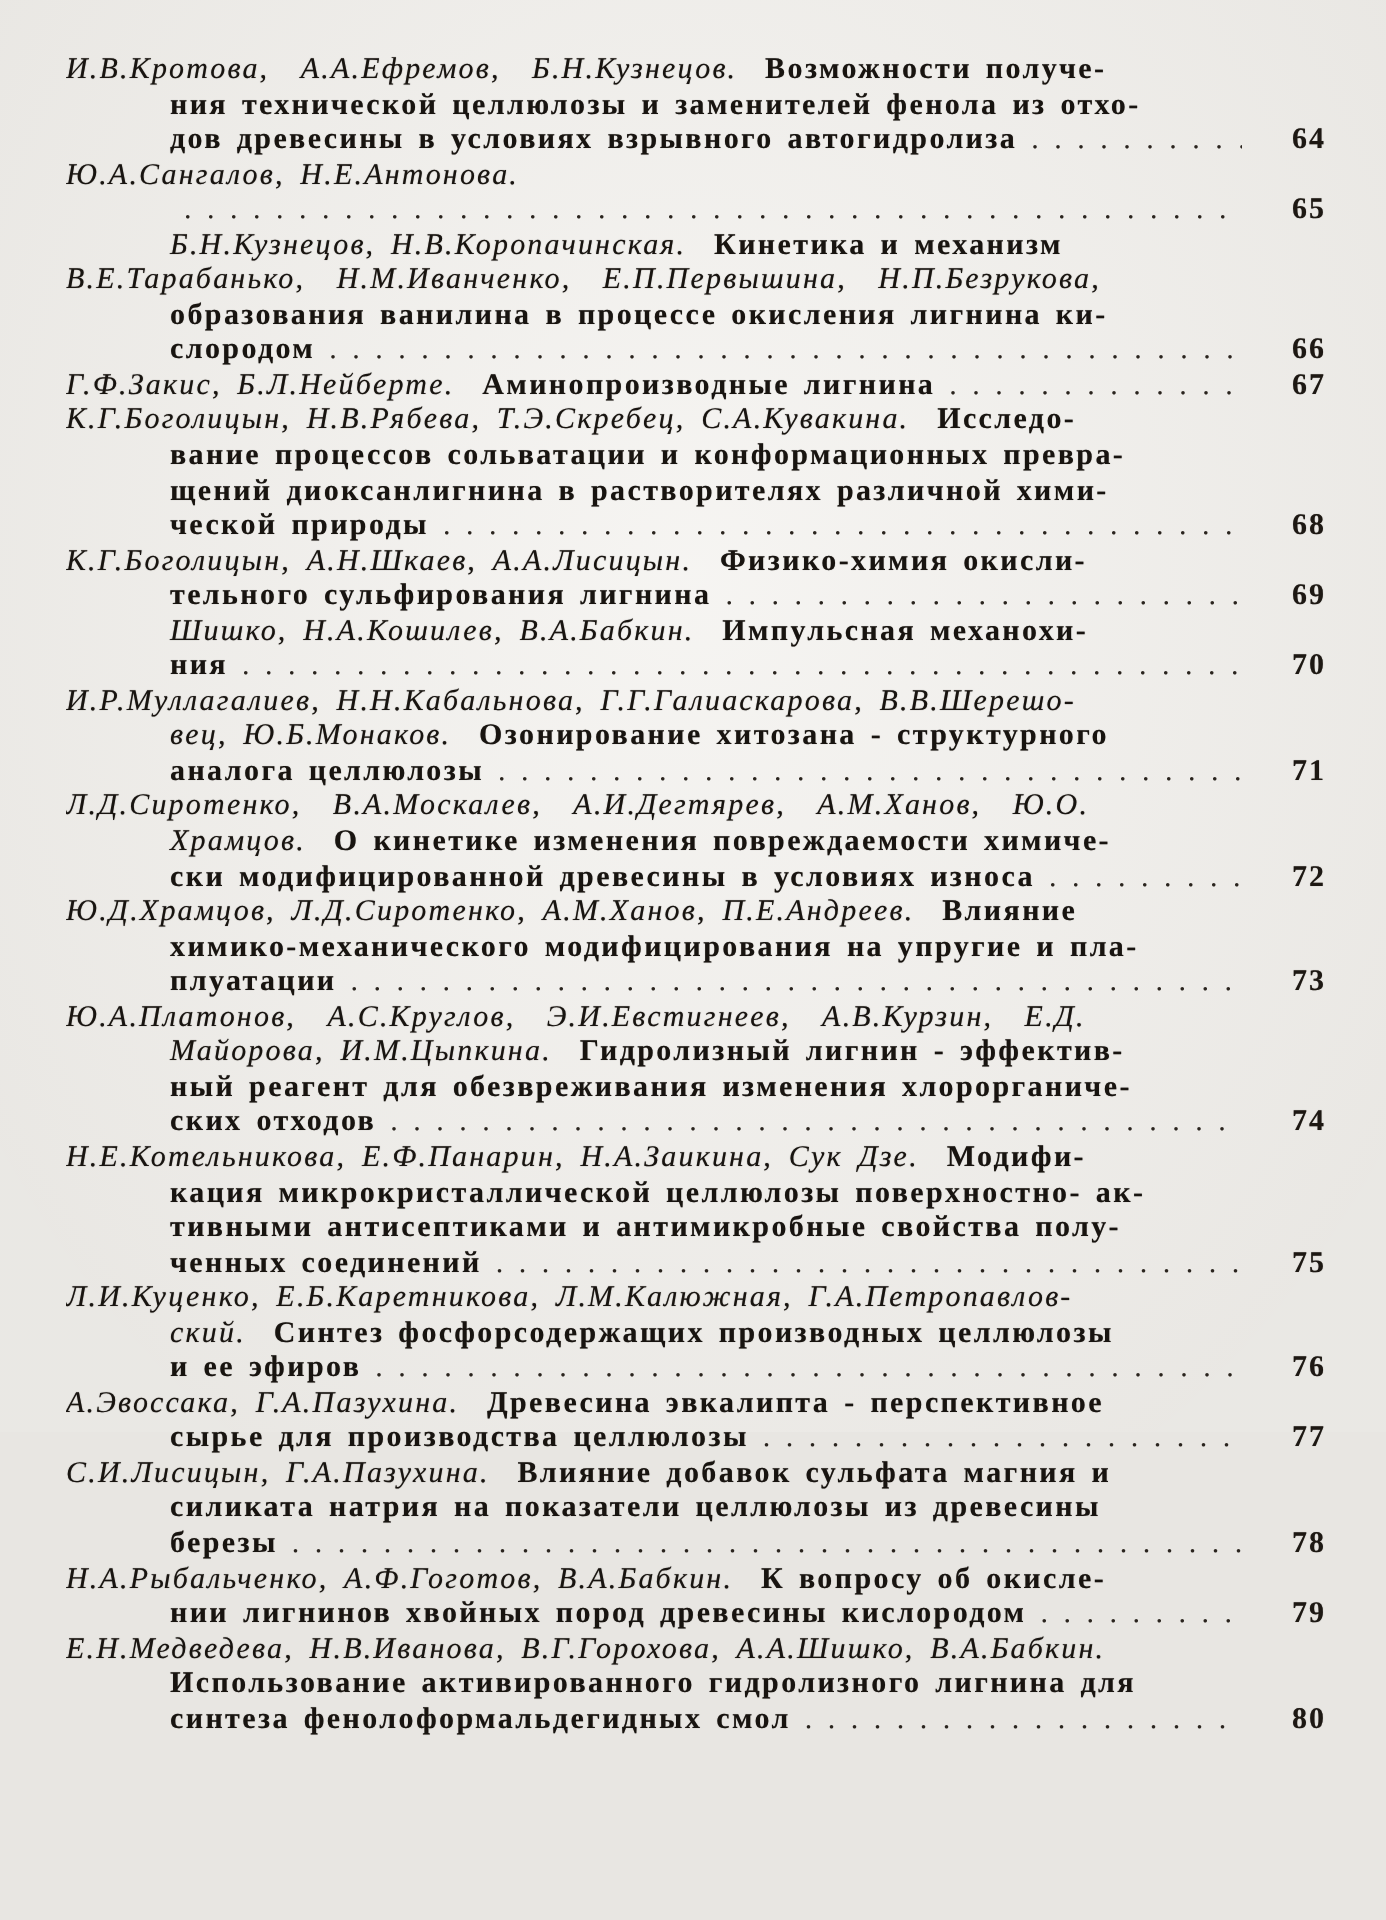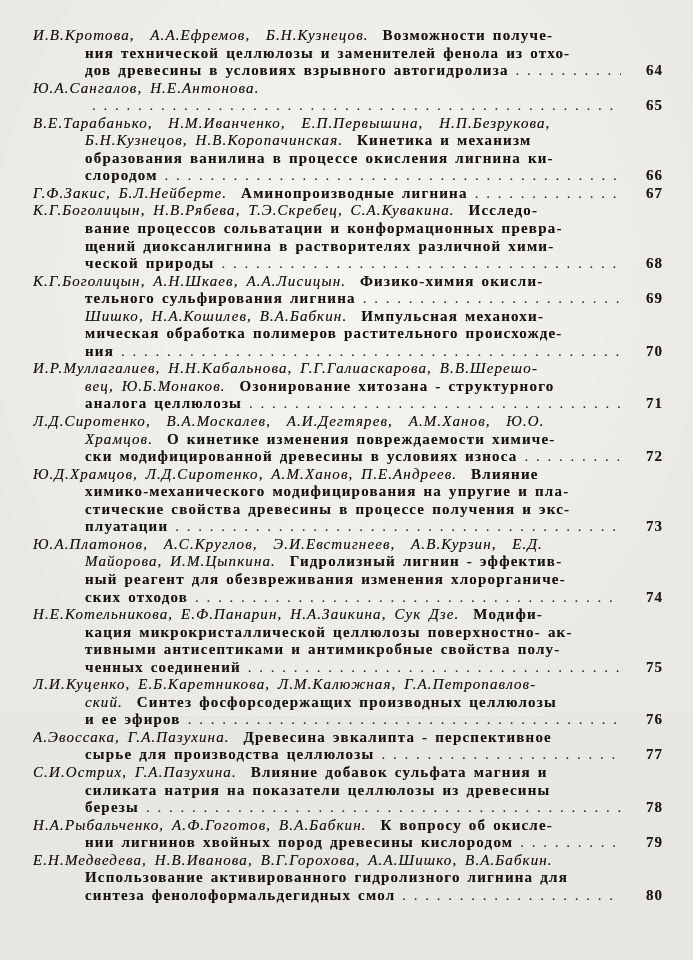--- a/index.html
+++ b/index.html
@@ -75,57 +75,55 @@
       <div class="entry">
         <div class="line"><span class="seg i">И.В.Кротова,  А.А.Ефремов,  Б.Н.Кузнецов.</span><span class="seg r">  Возможности получе-</span></div>
         <div class="line cont"><span class="seg r">ния технической целлюлозы и заменителей фенола из отхо-</span></div>
         <div class="line cont"><span class="seg r">дов древесины в условиях взрывного автогидролиза</span><span class="dots">. . . . . . . . . . . . . . . . . . . . . . . . . . . . . . . . . . . . . . . . . . . . . . . . . . . . . . . . . . . .</span><span class="page">64</span></div>
       </div>
       <div class="entry">
         <div class="line"><span class="seg i">Ю.А.Сангалов, Н.Е.Антонова.</span></div>
         <div class="line cont"><span class="dots">. . . . . . . . . . . . . . . . . . . . . . . . . . . . . . . . . . . . . . . . . . . . . . . . . . . . . . . . . . . .</span><span class="page">65</span></div>
       </div>
       <div class="entry">
+        <div class="line cont"><span class="seg i">Б.Н.Кузнецов, Н.В.Коропачинская.</span><span class="seg r">  Кинетика и механизм</span></div>
         <div class="line"><span class="seg i">В.Е.Тарабанько,  Н.М.Иванченко,  Е.П.Первышина,  Н.П.Безрукова,</span></div>
-        <div class="line cont"><span class="seg i">Б.Н.Кузнецов, Н.В.Коропачинская.</span><span class="seg r">  Кинетика и механизм</span></div>
         <div class="line cont"><span class="seg r">образования ванилина в процессе окисления лигнина ки-</span></div>
         <div class="line cont"><span class="seg r">слородом</span><span class="dots">. . . . . . . . . . . . . . . . . . . . . . . . . . . . . . . . . . . . . . . . . . . . . . . . . . . . . . . . . . . .</span><span class="page">66</span></div>
       </div>
       <div class="entry">
         <div class="line"><span class="seg i">Г.Ф.Закис, Б.Л.Нейберте.</span><span class="seg r">  Аминопроизводные лигнина</span><span class="dots">. . . . . . . . . . . . . . . . . . . . . . . . . . . . . . . . . . . . . . . . . . . . . . . . . . . . . . . . . . . .</span><span class="page">67</span></div>
       </div>
       <div class="entry">
         <div class="line"><span class="seg i">К.Г.Боголицын, Н.В.Рябева, Т.Э.Скребец, С.А.Кувакина.</span><span class="seg r">  Исследо-</span></div>
         <div class="line cont"><span class="seg r">вание процессов сольватации и конформационных превра-</span></div>
         <div class="line cont"><span class="seg r">щений диоксанлигнина в растворителях различной хими-</span></div>
         <div class="line cont"><span class="seg r">ческой природы</span><span class="dots">. . . . . . . . . . . . . . . . . . . . . . . . . . . . . . . . . . . . . . . . . . . . . . . . . . . . . . . . . . . .</span><span class="page">68</span></div>
       </div>
       <div class="entry">
         <div class="line"><span class="seg i">К.Г.Боголицын, А.Н.Шкаев, А.А.Лисицын.</span><span class="seg r">  Физико-химия окисли-</span></div>
         <div class="line cont"><span class="seg r">тельного сульфирования лигнина</span><span class="dots">. . . . . . . . . . . . . . . . . . . . . . . . . . . . . . . . . . . . . . . . . . . . . . . . . . . . . . . . . . . .</span><span class="page">69</span></div>
       </div>
       <div class="entry">
         <div class="line cont"><span class="seg i">Шишко, Н.А.Кошилев, В.А.Бабкин.</span><span class="seg r">  Импульсная механохи-</span></div>
-        <div class="line cont"><span class="seg r">мическая обработка полимеров растительного происхожде-</span></div>
         <div class="line cont"><span class="seg r">ния</span><span class="dots">. . . . . . . . . . . . . . . . . . . . . . . . . . . . . . . . . . . . . . . . . . . . . . . . . . . . . . . . . . . .</span><span class="page">70</span></div>
       </div>
       <div class="entry">
         <div class="line"><span class="seg i">И.Р.Муллагалиев, Н.Н.Кабальнова, Г.Г.Галиаскарова, В.В.Шерешо-</span></div>
         <div class="line cont"><span class="seg i">вец, Ю.Б.Монаков.</span><span class="seg r">  Озонирование хитозана - структурного</span></div>
         <div class="line cont"><span class="seg r">аналога целлюлозы</span><span class="dots">. . . . . . . . . . . . . . . . . . . . . . . . . . . . . . . . . . . . . . . . . . . . . . . . . . . . . . . . . . . .</span><span class="page">71</span></div>
       </div>
       <div class="entry">
         <div class="line"><span class="seg i">Л.Д.Сиротенко,  В.А.Москалев,  А.И.Дегтярев,  А.М.Ханов,  Ю.О.</span></div>
         <div class="line cont"><span class="seg i">Храмцов.</span><span class="seg r">  О кинетике изменения повреждаемости химиче-</span></div>
         <div class="line cont"><span class="seg r">ски модифицированной древесины в условиях износа</span><span class="dots">. . . . . . . . . . . . . . . . . . . . . . . . . . . . . . . . . . . . . . . . . . . . . . . . . . . . . . . . . . . .</span><span class="page">72</span></div>
       </div>
       <div class="entry">
         <div class="line"><span class="seg i">Ю.Д.Храмцов, Л.Д.Сиротенко, А.М.Ханов, П.Е.Андреев.</span><span class="seg r">  Влияние</span></div>
         <div class="line cont"><span class="seg r">химико-механического модифицирования на упругие и пла-</span></div>
-        <div class="line cont"><span class="seg r">стические свойства древесины в процессе получения и экс-</span></div>
         <div class="line cont"><span class="seg r">плуатации</span><span class="dots">. . . . . . . . . . . . . . . . . . . . . . . . . . . . . . . . . . . . . . . . . . . . . . . . . . . . . . . . . . . .</span><span class="page">73</span></div>
       </div>
       <div class="entry">
         <div class="line"><span class="seg i">Ю.А.Платонов,  А.С.Круглов,  Э.И.Евстигнеев,  А.В.Курзин,  Е.Д.</span></div>
         <div class="line cont"><span class="seg i">Майорова, И.М.Цыпкина.</span><span class="seg r">  Гидролизный лигнин - эффектив-</span></div>
         <div class="line cont"><span class="seg r">ный реагент для обезвреживания изменения хлорорганиче-</span></div>
         <div class="line cont"><span class="seg r">ских отходов</span><span class="dots">. . . . . . . . . . . . . . . . . . . . . . . . . . . . . . . . . . . . . . . . . . . . . . . . . . . . . . . . . . . .</span><span class="page">74</span></div>
       </div>
       <div class="entry">
         <div class="line"><span class="seg i">Н.Е.Котельникова, Е.Ф.Панарин, Н.А.Заикина, Сук Дзе.</span><span class="seg r">  Модифи-</span></div>
@@ -136,21 +134,21 @@
       <div class="entry">
         <div class="line"><span class="seg i">Л.И.Куценко, Е.Б.Каретникова, Л.М.Калюжная, Г.А.Петропавлов-</span></div>
         <div class="line cont"><span class="seg i">ский.</span><span class="seg r">  Синтез фосфорсодержащих производных целлюлозы</span></div>
         <div class="line cont"><span class="seg r">и ее эфиров</span><span class="dots">. . . . . . . . . . . . . . . . . . . . . . . . . . . . . . . . . . . . . . . . . . . . . . . . . . . . . . . . . . . .</span><span class="page">76</span></div>
       </div>
       <div class="entry">
         <div class="line"><span class="seg i">А.Эвоссака, Г.А.Пазухина.</span><span class="seg r">  Древесина эвкалипта - перспективное</span></div>
         <div class="line cont"><span class="seg r">сырье для производства целлюлозы</span><span class="dots">. . . . . . . . . . . . . . . . . . . . . . . . . . . . . . . . . . . . . . . . . . . . . . . . . . . . . . . . . . . .</span><span class="page">77</span></div>
       </div>
       <div class="entry">
-        <div class="line"><span class="seg i">С.И.Острих, Г.А.Пазухина.</span><span class="seg r">  Влияние добавок сульфата магния и</span></div>
+        <div class="line"><span class="seg i">С.И.Лисицын, Г.А.Пазухина.</span><span class="seg r">  Влияние добавок сульфата магния и</span></div>
         <div class="line cont"><span class="seg r">силиката натрия на показатели целлюлозы из древесины</span></div>
         <div class="line cont"><span class="seg r">березы</span><span class="dots">. . . . . . . . . . . . . . . . . . . . . . . . . . . . . . . . . . . . . . . . . . . . . . . . . . . . . . . . . . . .</span><span class="page">78</span></div>
       </div>
       <div class="entry">
         <div class="line"><span class="seg i">Н.А.Рыбальченко, А.Ф.Гоготов, В.А.Бабкин.</span><span class="seg r">  К вопросу об окисле-</span></div>
         <div class="line cont"><span class="seg r">нии лигнинов хвойных пород древесины кислородом</span><span class="dots">. . . . . . . . . . . . . . . . . . . . . . . . . . . . . . . . . . . . . . . . . . . . . . . . . . . . . . . . . . . .</span><span class="page">79</span></div>
       </div>
       <div class="entry">
         <div class="line"><span class="seg i">Е.Н.Медведева, Н.В.Иванова, В.Г.Горохова, А.А.Шишко, В.А.Бабкин.</span></div>
         <div class="line cont"><span class="seg r">Использование активированного гидролизного лигнина для</span></div>

